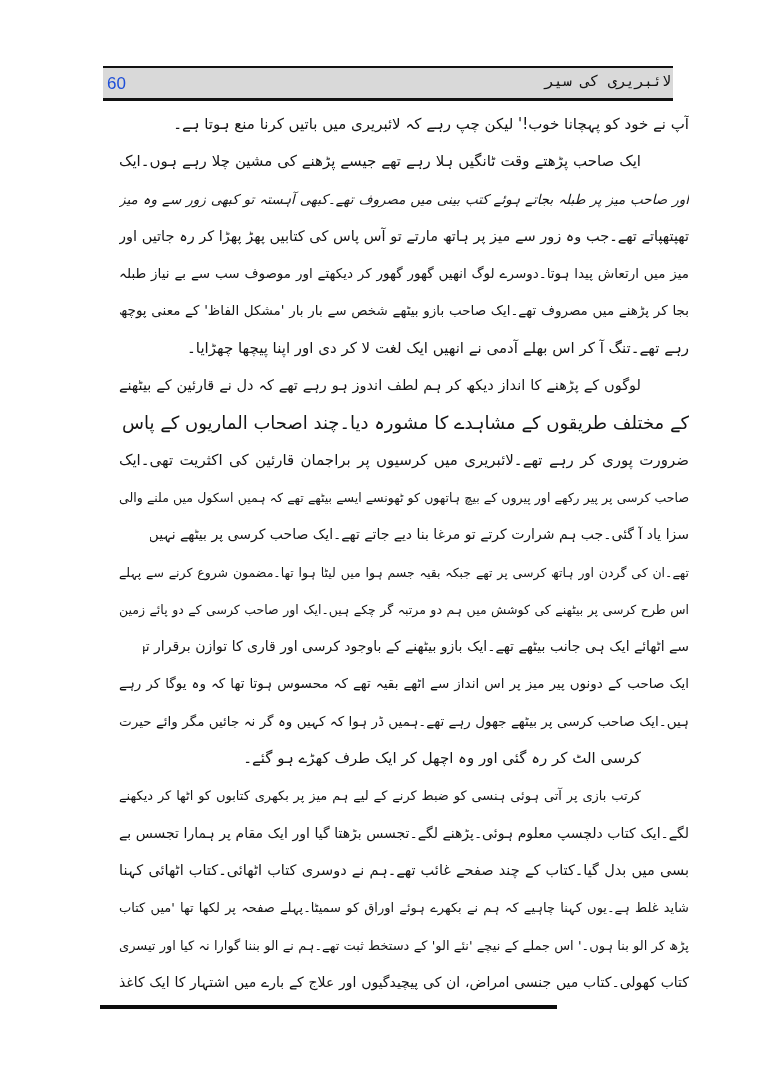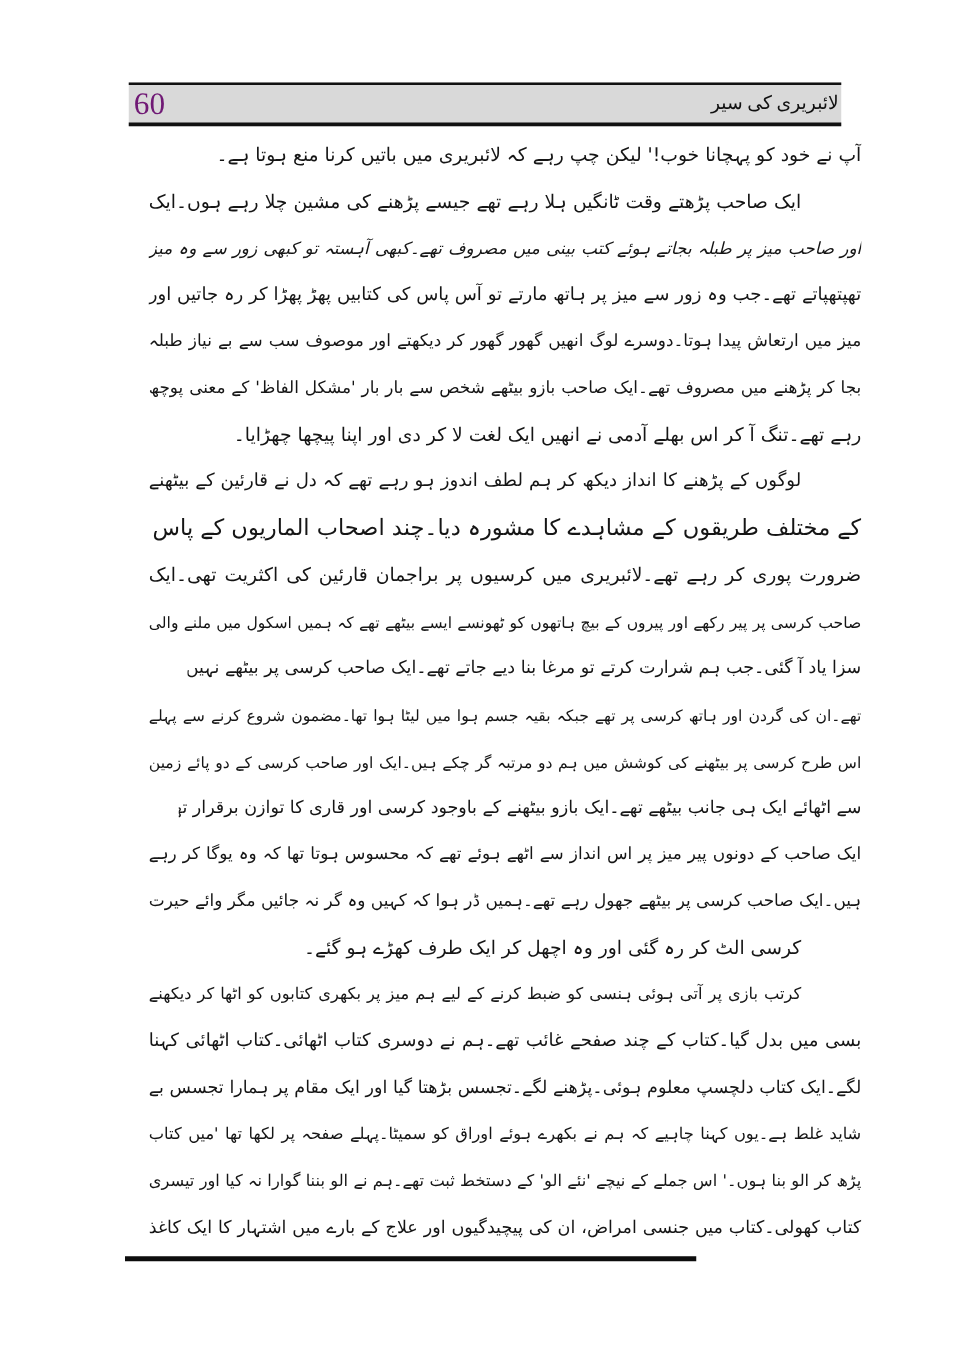--- a/index.html
+++ b/index.html
@@ -29,31 +29,31 @@
       height: 35px;
       border-top: 2px solid #111111;
       border-bottom: 3px solid #111111;
       background: #d9d9d9;
       box-sizing: border-box;
     }
     .page-number {
       position: absolute;
       left: 4px;
       top: 5px;
-      font-family: Liberation Serif, serif;
-      font-size: 25px;
-      color: #701a75;
+      font-family: Liberation Sans, sans-serif;
+      font-size: 17px;
+      color: #1d4ed8;
       line-height: 22px;
     }
     .running-title {
       position: absolute;
       right: 2px;
       top: 4px;
       direction: rtl;
-      font-family: Liberation Serif, serif;
+      font-family: Liberation Mono, monospace;
       font-size: 15px;
       line-height: 22px;
       color: #111111;
     }
     .body-text {
       position: absolute;
       left: 119px;
       top: 106px;
       width: 570px;
       direction: rtl;
@@ -104,26 +104,26 @@
       <div class="line" style="font-size: 13.5px;">بجا کر پڑھنے میں مصروف تھے۔ایک صاحب بازو بیٹھے شخص سے بار بار 'مشکل الفاظ' کے معنی پوچھ</div>
       <div class="line last">رہے تھے۔تنگ آ کر اس بھلے آدمی نے انھیں ایک لغت لا کر دی اور اپنا پیچھا چھڑایا۔</div>
       <div class="line indent" style="font-size: 14.5px;">لوگوں کے پڑھنے کا انداز دیکھ کر ہم لطف اندوز ہو رہے تھے کہ دل نے قارئین کے بیٹھنے</div>
       <div class="line" style="font-size: 18px;">کے مختلف طریقوں کے مشاہدے کا مشورہ دیا۔چند اصحاب الماریوں کے پاس کھڑے ہو کر مطالعہ کی</div>
       <div class="line">ضرورت پوری کر رہے تھے۔لائبریری میں کرسیوں پر براجمان قارئین کی اکثریت تھی۔ایک</div>
       <div class="line" style="font-size: 12.5px;">صاحب کرسی پر پیر رکھے اور پیروں کے بیچ ہاتھوں کو ٹھونسے ایسے بیٹھے تھے کہ ہمیں اسکول میں ملنے والی</div>
       <div class="line" style="font-size: 14px; margin-left: 31px;">سزا یاد آ گئی۔جب ہم شرارت کرتے تو مرغا بنا دیے جاتے تھے۔ایک صاحب کرسی پر بیٹھے نہیں لیٹے</div>
       <div class="line" style="font-size: 12.5px;">تھے۔ان کی گردن اور ہاتھ کرسی پر تھے جبکہ بقیہ جسم ہوا میں لیٹا ہوا تھا۔مضمون شروع کرنے سے پہلے</div>
       <div class="line" style="font-size: 12.5px;">اس طرح کرسی پر بیٹھنے کی کوشش میں ہم دو مرتبہ گر چکے ہیں۔ایک اور صاحب کرسی کے دو پائے زمین</div>
       <div class="line" style="font-size: 14px; margin-left: 24px;">سے اٹھائے ایک ہی جانب بیٹھے تھے۔ایک بازو بیٹھنے کے باوجود کرسی اور قاری کا توازن برقرار تھا۔</div>
-      <div class="line" style="font-size: 13.5px;">ایک صاحب کے دونوں پیر میز پر اس انداز سے اٹھے ہوئے تھے کہ محسوس ہوتا تھا کہ وہ یوگا کر رہے</div>
+      <div class="line" style="font-size: 13.5px;">ایک صاحب کے دونوں پیر میز پر اس انداز سے اٹھے بقیہ تھے کہ محسوس ہوتا تھا کہ وہ یوگا کر رہے</div>
       <div class="line" style="font-size: 13.5px;">ہیں۔ایک صاحب کرسی پر بیٹھے جھول رہے تھے۔ہمیں ڈر ہوا کہ کہیں وہ گر نہ جائیں مگر وائے حیرت</div>
       <div class="line indent last">کرسی الٹ کر رہ گئی اور وہ اچھل کر ایک طرف کھڑے ہو گئے۔</div>
       <div class="line indent" style="font-size: 13px;">کرتب بازی پر آتی ہوئی ہنسی کو ضبط کرنے کے لیے ہم میز پر بکھری کتابوں کو اٹھا کر دیکھنے</div>
+      <div class="line" style="font-size: 14px;">لگے۔ایک کتاب دلچسپ معلوم ہوئی۔پڑھنے لگے۔تجسس بڑھتا گیا اور ایک مقام پر ہمارا تجسس بے</div>
       <div class="line" style="font-size: 14.5px;">بسی میں بدل گیا۔کتاب کے چند صفحے غائب تھے۔ہم نے دوسری کتاب اٹھائی۔کتاب اٹھائی کہنا</div>
-      <div class="line" style="font-size: 14px;">لگے۔ایک کتاب دلچسپ معلوم ہوئی۔پڑھنے لگے۔تجسس بڑھتا گیا اور ایک مقام پر ہمارا تجسس بے</div>
       <div class="line" style="font-size: 13px;">شاید غلط ہے۔یوں کہنا چاہیے کہ ہم نے بکھرے ہوئے اوراق کو سمیٹا۔پہلے صفحہ پر لکھا تھا 'میں کتاب</div>
       <div class="line" style="font-size: 13px;">پڑھ کر الو بنا ہوں۔' اس جملے کے نیچے 'نئے الو' کے دستخط ثبت تھے۔ہم نے الو بننا گوارا نہ کیا اور تیسری</div>
       <div class="line" style="font-size: 14px;">کتاب کھولی۔کتاب میں جنسی امراض، ان کی پیچیدگیوں اور علاج کے بارے میں اشتہار کا ایک کاغذ</div>
     </div>
 
   <div class="footer-rule" style="left:100px;width:457px;"></div>
 
 </div>
 
 </body></html>

